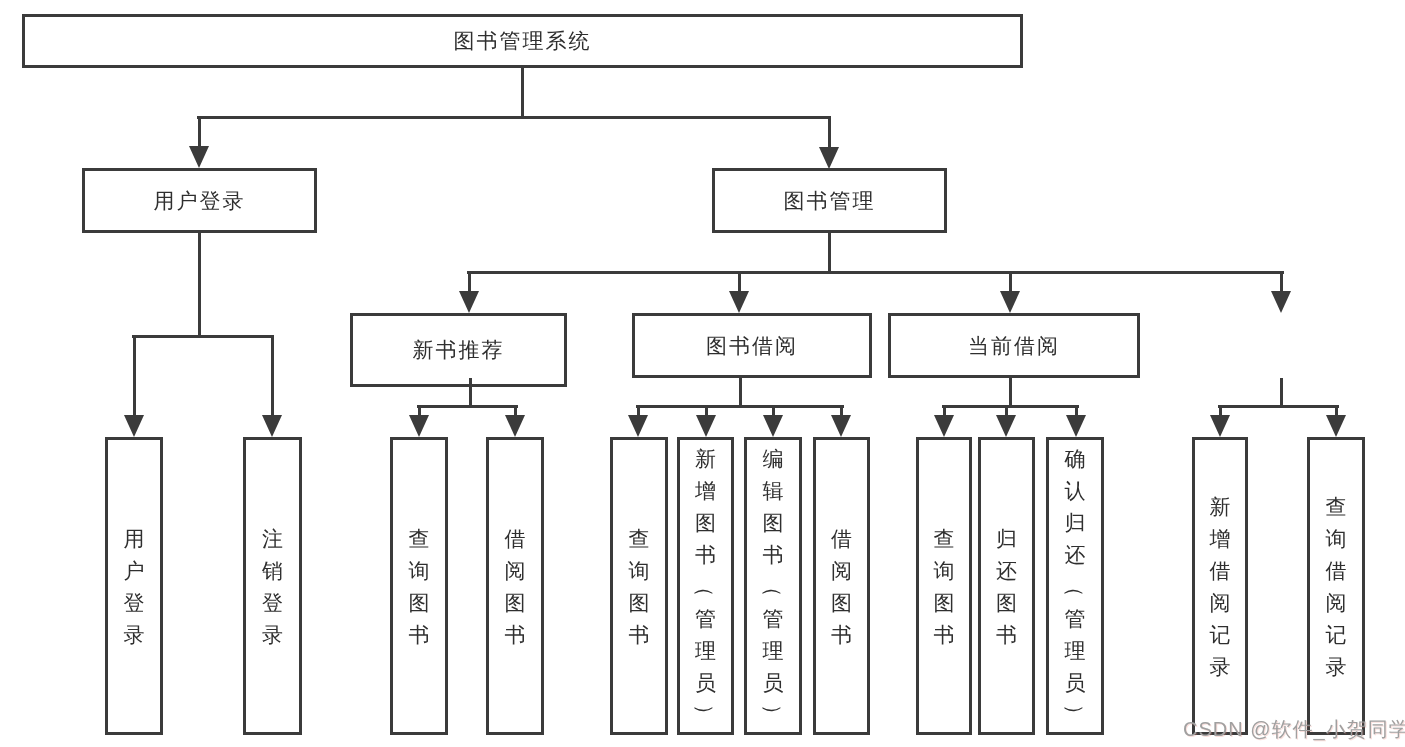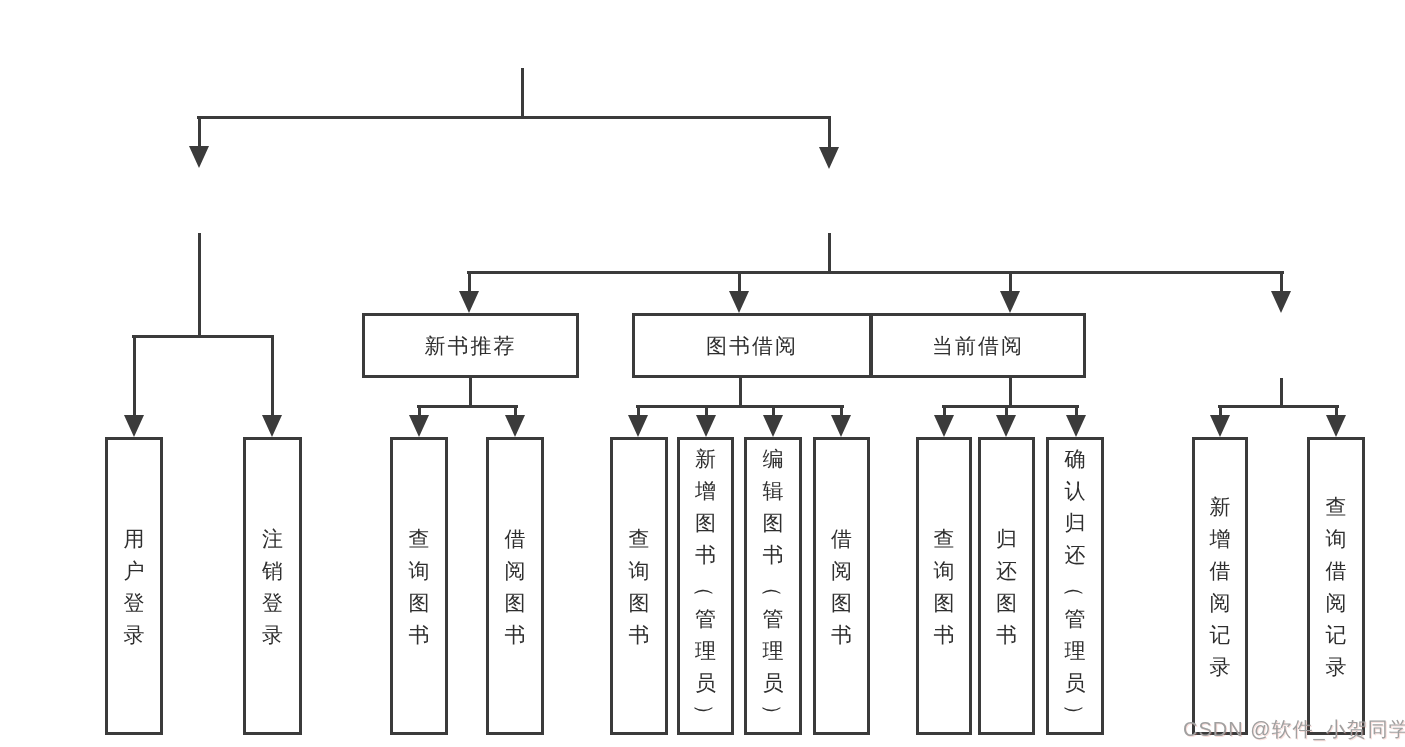--- a/index.html
+++ b/index.html
@@ -61,54 +61,63 @@
     letter-spacing:1px;
     white-space:nowrap;
     text-shadow:1px 1px 0 rgba(235,130,120,0.25);
   }
 </style>
 </head>
 <body>
 
 <div id="stage">
 
+  <div class="hbox" style="left:22px;top:14px;width:1001px;height:54px">
+    <span>图书管理系统</span>
+  </div>
 
   <div class="vline" style="left:521px;top:68px;height:50px"></div>
   <div class="hline" style="left:197px;top:116px;width:634px"></div>
   <div class="vline" style="left:198px;top:116px;height:32px"></div>
   <div class="tri" style="left:189px;top:146px"></div>
   <div class="vline" style="left:828px;top:116px;height:33px"></div>
   <div class="tri" style="left:819px;top:147px"></div>
 
+  <div class="hbox" style="left:82px;top:168px;width:235px;height:65px">
+    <span>用户登录</span>
+  </div>
+  <div class="hbox" style="left:712px;top:168px;width:235px;height:65px">
+    <span>图书管理</span>
+  </div>
 
   <div class="vline" style="left:198px;top:233px;height:105px"></div>
   <div class="hline" style="left:132px;top:335px;width:142px"></div>
   <div class="vline" style="left:133px;top:335px;height:84px"></div>
   <div class="tri" style="left:124px;top:415px"></div>
   <div class="vline" style="left:271px;top:335px;height:84px"></div>
   <div class="tri" style="left:262px;top:415px"></div>
 
   <div class="vline" style="left:828px;top:233px;height:41px"></div>
   <div class="hline" style="left:467px;top:271px;width:817px"></div>
   <div class="vline" style="left:468px;top:271px;height:24px"></div>
   <div class="tri" style="left:459px;top:291px"></div>
   <div class="vline" style="left:738px;top:271px;height:24px"></div>
   <div class="tri" style="left:729px;top:291px"></div>
   <div class="vline" style="left:1009px;top:271px;height:24px"></div>
   <div class="tri" style="left:1000px;top:291px"></div>
   <div class="vline" style="left:1280px;top:271px;height:24px"></div>
   <div class="tri" style="left:1271px;top:291px"></div>
 
-  <div class="hbox" style="left:362px;top:313px;width:217px;height:65px">
+  <div class="hbox" style="left:350px;top:313px;width:217px;height:74px">
     <span>新书推荐</span>
   </div>
   <div class="hbox" style="left:632px;top:313px;width:240px;height:65px">
     <span>图书借阅</span>
   </div>
-  <div class="hbox" style="left:870px;top:313px;width:216px;height:65px">
+  <div class="hbox" style="left:888px;top:313px;width:252px;height:65px">
     <span>当前借阅</span>
   </div>
 
   <div class="vline" style="left:469px;top:378px;height:30px"></div>
   <div class="hline" style="left:417px;top:405px;width:101px"></div>
   <div class="vline" style="left:418px;top:405px;height:14px"></div>
   <div class="tri" style="left:409px;top:415px"></div>
   <div class="vline" style="left:514px;top:405px;height:14px"></div>
   <div class="tri" style="left:505px;top:415px"></div>
 

